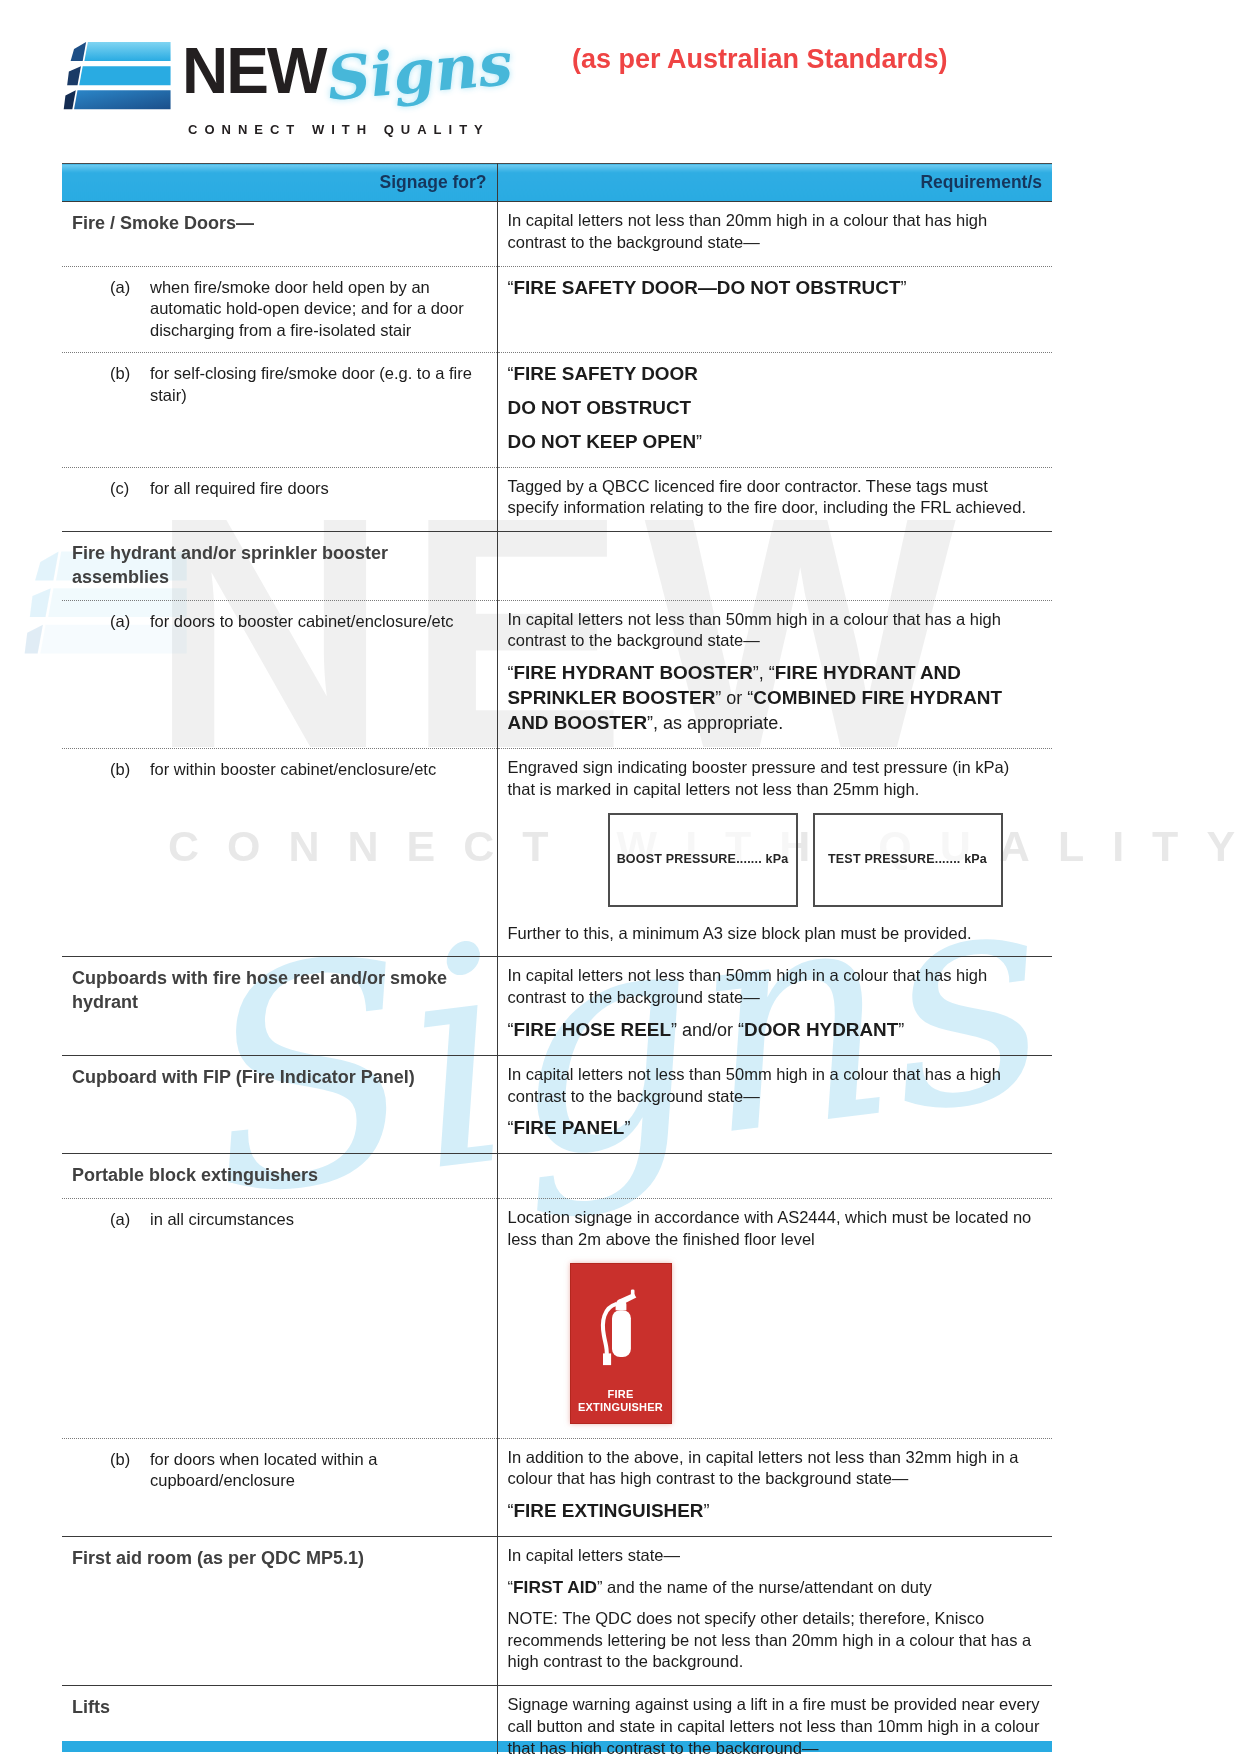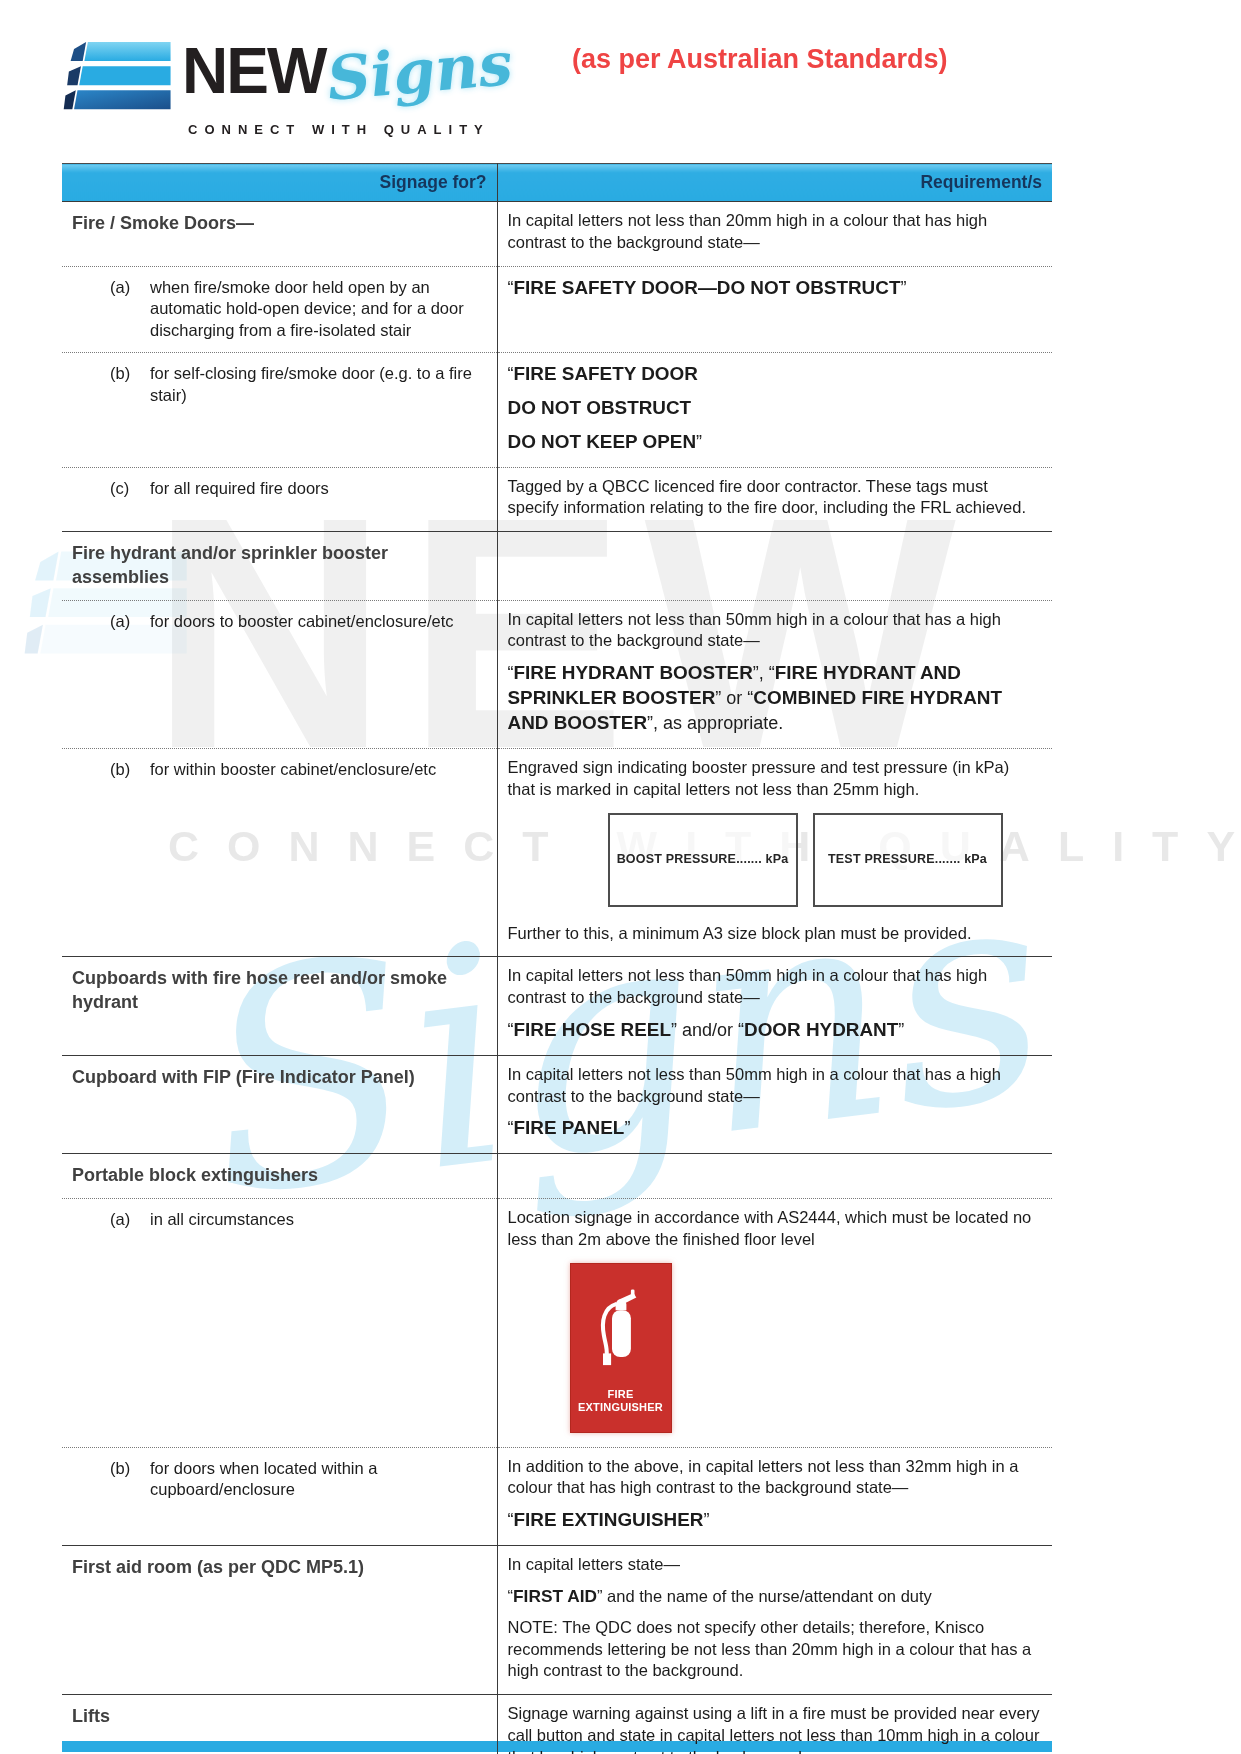--- a/index.html
+++ b/index.html
@@ -46,21 +46,21 @@
   .para{margin:0 0 9px 0;}
   .para:last-child{margin-bottom:2px;}
   .para.disp{font-size:18px;margin-top:1px;}
   .rb{font-weight:bold;font-size:1.05em;}
   .boxes{display:flex;gap:15px;margin:12px 0 16px 100px;}
   .pbox{width:186px;height:90px;border:2px solid #4d4d4d;background:rgba(255,255,255,0.65);
         display:flex;align-items:center;justify-content:center;
         font-size:12.5px;font-weight:bold;color:#262626;letter-spacing:0.2px;text-align:center;}
   .fx-sign{width:96px;height:142px;background:#c9302c;border:1px solid #b3271f;
            box-shadow:0 0 5px rgba(220,120,110,0.55);
-           margin:12px 0 4px 62px;display:flex;flex-direction:column;align-items:center;padding:8px 2px 18px;}
+           margin:12px 0 4px 62px;display:flex;flex-direction:column;align-items:center;padding:8px 2px 9px;}
   .fx-art{flex:1;display:flex;align-items:center;justify-content:center;}
   .fx-label{color:#ffffff;font-weight:bold;font-size:11px;line-height:1.15;text-align:center;letter-spacing:0.2px;}
 </style>
 </head>
 <body>
 
 <div class="page">
 
   <div class="wm wm-flag">
     <svg width="170" height="120" viewBox="0 0 130 90">

